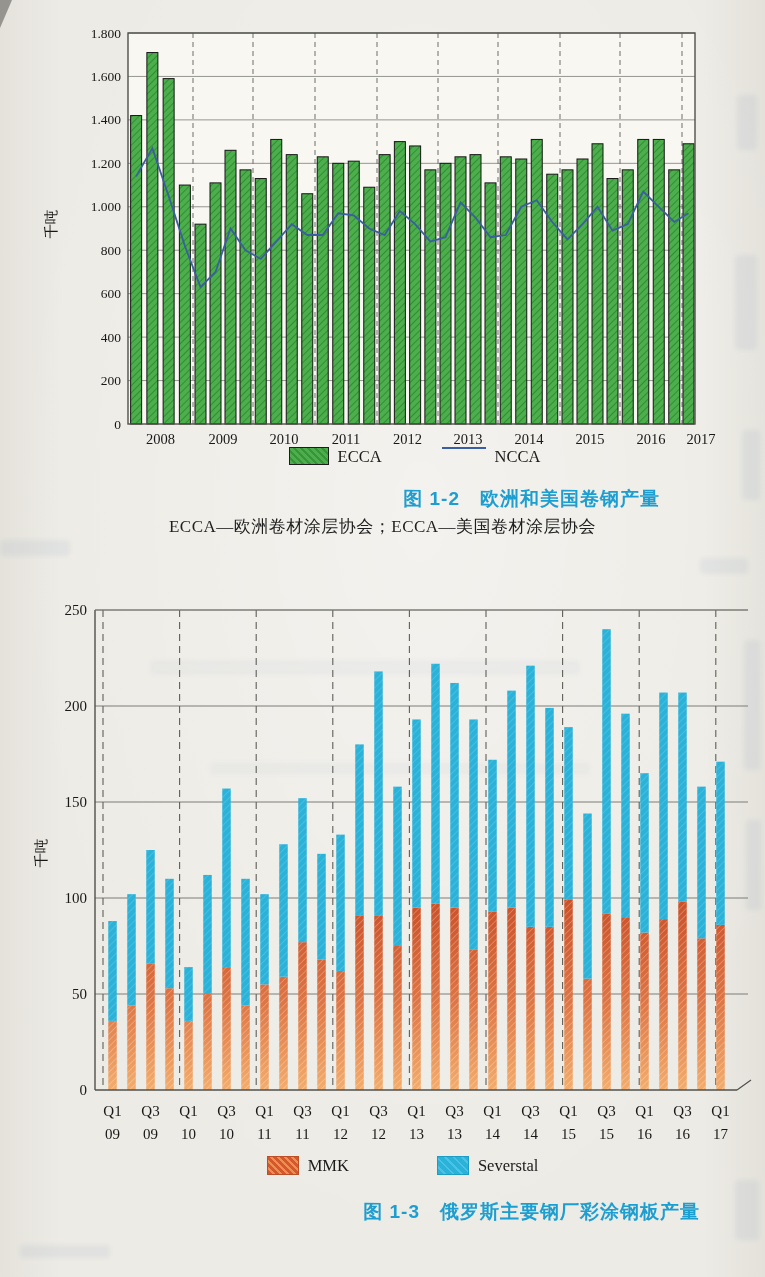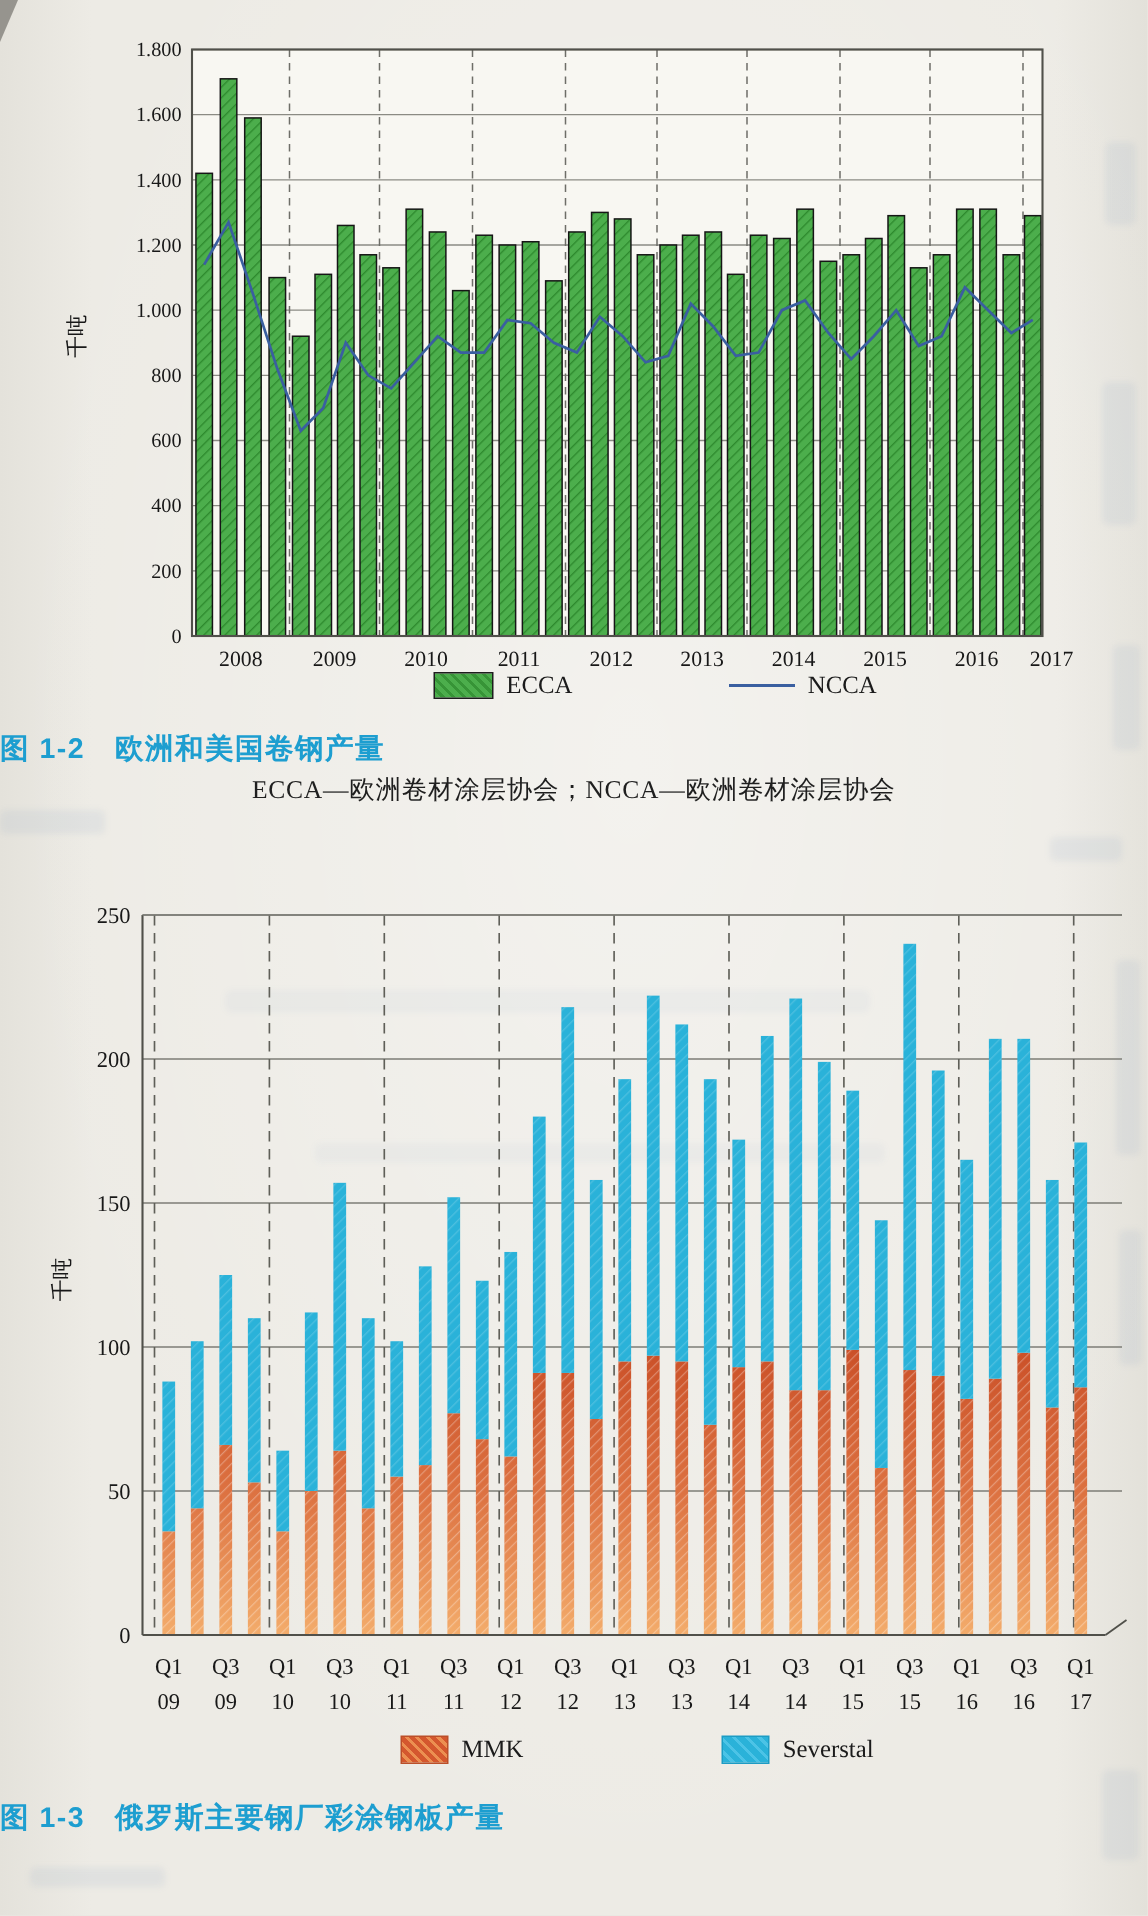--- a/index.html
+++ b/index.html
@@ -21,36 +21,36 @@
   }
   svg{position:absolute;left:0;}
   #chart1{top:0;}
   #chart2{top:595px;}
   .legend-row{
     position:absolute;left:0;width:765px;display:flex;justify-content:center;
     align-items:center;font-size:16.5px;color:#1b1b1b;
   }
   #legend1{top:447px;gap:60px;transform:translateX(32px);}
   #legend2{top:1156px;gap:88px;transform:translateX(20px);}
-  .legend-item{display:flex;align-items:center;gap:9px;margin-left:44px;}
+  .legend-item{display:flex;gap:9px;}
   .sw{display:inline-block;}
   .sw-ecca{width:38px;height:16px;border:1.6px solid #1d1d1d;
     background:repeating-linear-gradient(45deg,#4cae4c 0 3px,#379437 3px 5px);}
   .ncca-line{width:44px;height:0;border-top:2px solid #3a5fa0;}
   .sw-mmk{width:30px;height:17px;border:1px solid #bb4f28;
     background:repeating-linear-gradient(45deg,#d4572e 0 3px,#ec8f51 3px 5px);}
   .sw-sev{width:30px;height:17px;border:1px solid #1d9cc4;
     background:repeating-linear-gradient(45deg,#2ab2d9 0 4px,#4cc3e6 4px 6px);}
   .fig-title{
-    position:absolute;left:0;width:660px;margin:0;text-align:left;
+    position:absolute;left:0;width:660px;margin:0;text-align:right;
     font-family:"Liberation Sans", sans-serif;
     font-size:19px;font-weight:bold;color:#1d9ed0;letter-spacing:1px;
   }
   #title1{top:486px;}
-  #title2{top:1199px;}
+  #title2{top:1199px;margin-left:40px;}
   .fig-caption{
     position:absolute;left:0;width:765px;margin:0;text-align:center;
     font-size:17px;color:#1f1f1f;letter-spacing:.5px;
   }
   #caption1{top:515px;}
   #caption2{top:1229px;}
   .bleed{position:absolute;background:rgba(105,135,175,.09);filter:blur(2px);border-radius:4px;}
 </style>
 </head>
 <body>
@@ -164,21 +164,21 @@
       <span class="sw sw-ecca"></span>
       <span>ECCA</span>
     </span>
     <span class="legend-item">
       <span class="sw ncca-line"></span>
       <span>NCCA</span>
     </span>
   </div>
 
   <h3 id="title1" class="fig-title">图 1-2　欧洲和美国卷钢产量</h3>
-  <p id="caption1" class="fig-caption">ECCA—欧洲卷材涂层协会；NCCA—欧洲卷材涂层协会</p>
+  <p id="caption1" class="fig-caption">ECCA—欧洲卷材涂层协会；ECCA—美国卷材涂层协会</p>
 
   <svg id="chart2" width="765" height="560">
       <defs>
         <linearGradient id="og" gradientUnits="userSpaceOnUse" x1="0" y1="290" x2="0" y2="495">
           <stop offset="0%" stop-color="#c84b24"></stop>
           <stop offset="55%" stop-color="#dd7342"></stop>
           <stop offset="100%" stop-color="#f3ac6b"></stop>
         </linearGradient>
         <pattern id="wh" width="4.5" height="4.5" patternUnits="userSpaceOnUse" patternTransform="rotate(45)">
           <line x1="0" y1="0" x2="0" y2="4.5" stroke="rgba(255,255,255,0.30)" stroke-width="1.6"></line>

